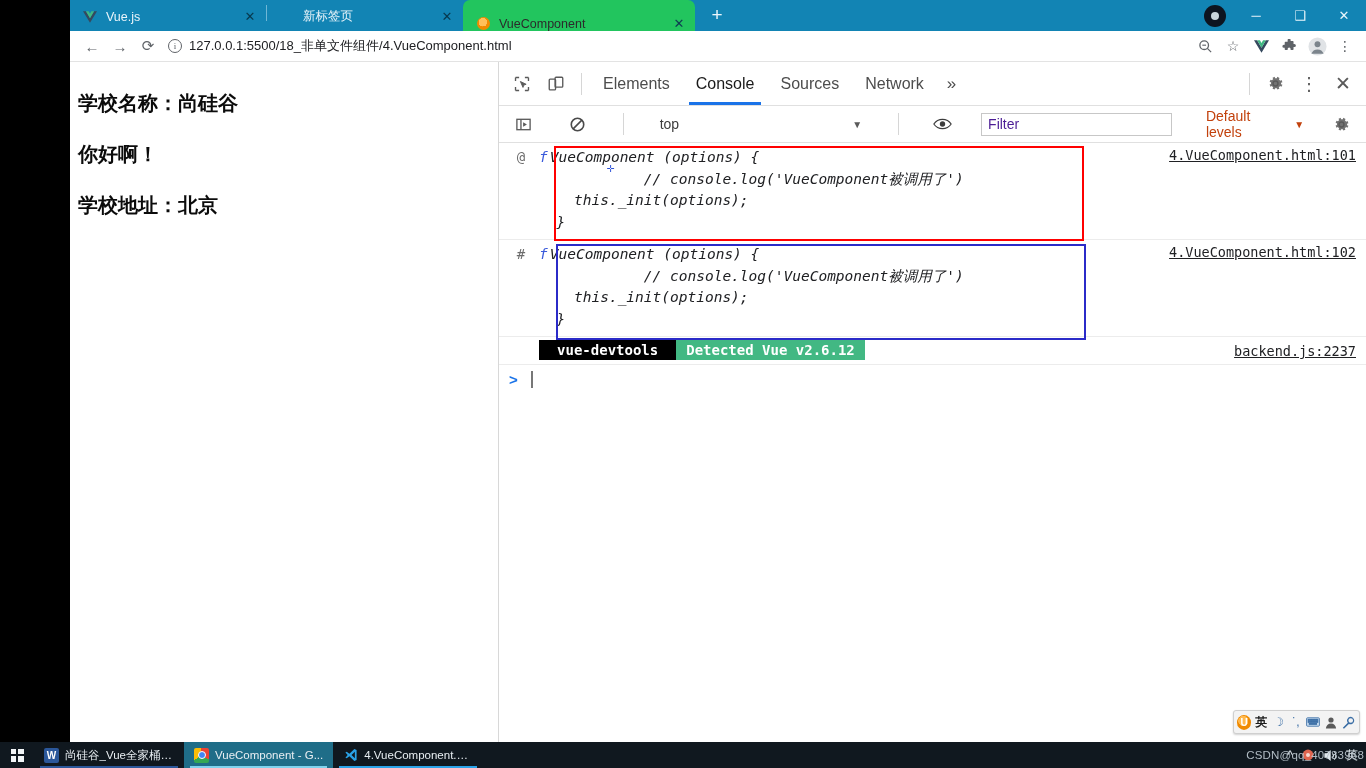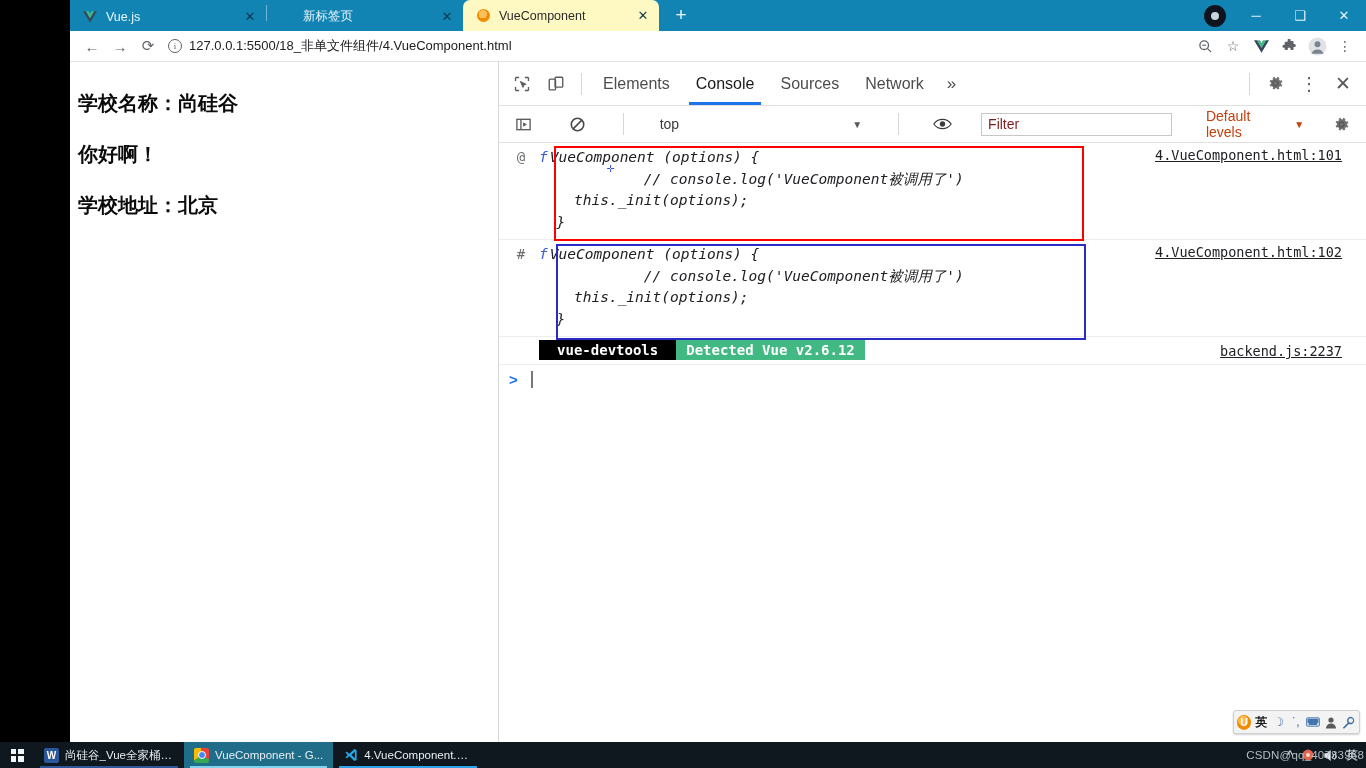--- a/index.html
+++ b/index.html
@@ -26,21 +26,21 @@
   }
   .tab {
     position: relative;
     height: 29px; display: flex; align-items: center;
     padding: 0 8px 0 12px; min-width: 0;
     color: #e9f4fa; font-size: 12.5px;
     border-top-left-radius: 7px; border-top-right-radius: 7px;
   }
   .tab.inactive { width: 196px; }
   .tab.active {
-    background: #fef9c3; color: #2b2b2b; height: 31px; width: 196px;
+    background: #22c55e; color: #2b2b2b; height: 31px; width: 232px; align-items: flex-end;
   }
   .tab .favicon {
     width: 16px; height: 16px; flex: 0 0 16px; margin-right: 8px;
     display: flex; align-items: center; justify-content: center;
     font-size: 11px; line-height: 1;
   }
   .tab .tlabel {
     flex: 1 1 auto; white-space: nowrap; overflow: hidden; text-overflow: ellipsis;
   }
   .tab .tclose {
@@ -140,21 +140,21 @@
     border-bottom: 1px solid #e0e0e0; padding-left: 8px;
   }
   .ctxsel {
     display: flex; align-items: center; width: 220px; height: 24px;
     font-size: 14px; color: #3c3c3c; padding-left: 8px; position: relative;
   }
   .ctxsel .caret { margin-left: auto; margin-right: 8px; font-size: 10px; color:#5a5a5a; }
   .eyeicon { width: 30px; height: 30px; display:flex;align-items:center;justify-content:center; }
   .filterbox {
     width: 192px; height: 23px; border: 1px solid #c7c7c7; background: #fff;
-    display:flex; align-items:center; padding: 0 6px; font-size: 14px; color: #7f1d1d;
+    display:flex; align-items:center; padding: 0 6px; font-size: 14px; color: #4c1d95;
     margin-left: 4px;
   }
   .levels {
     margin-left: 14px; font-size: 14px; color: #c2410c; display:flex;align-items:center;gap:5px;
   }
   .dt-gear2 { margin-left: auto; margin-right: 8px; }
 
   
   .console { flex: 1 1 auto; position: relative; overflow: hidden; background: #fff; }
   .logrow {
@@ -165,21 +165,21 @@
     font-size: 14.5px; color: #202124;
   }
   .logmark {
     width: 32px; flex: 0 0 32px; text-align: right; padding-right: 6px;
     color: #6d6d6d; font-size: 14px; padding-top: 2px;
   }
   .logbody { flex: 1 1 auto; padding-left: 8px; }
   .logline { white-space: pre; font-style: italic; line-height: 21.5px; }
   .fkw { color: #3b5bdb; font-style: italic; padding-right: 2px; }
   .srclink {
-    position: absolute; right: 24px; top: 4px;
+    position: absolute; right: 10px; top: 4px;
     font-family: "DejaVu Sans Mono", "Liberation Mono", monospace;
     font-size: 13.5px; color: #202124; text-decoration: underline;
   }
   
   .annot { position: absolute; pointer-events: none; }
   #annot-red  { left: 55px;  top: 3px;   width: 530px; height: 95px; border: 2px solid #ff0000; }
   #annot-blue { left: 57px;  top: 101px; width: 530px; height: 96px; border: 2px solid #2b2bc8; }
 
   .badgerow {
     display: flex; align-items: center; position: relative;

